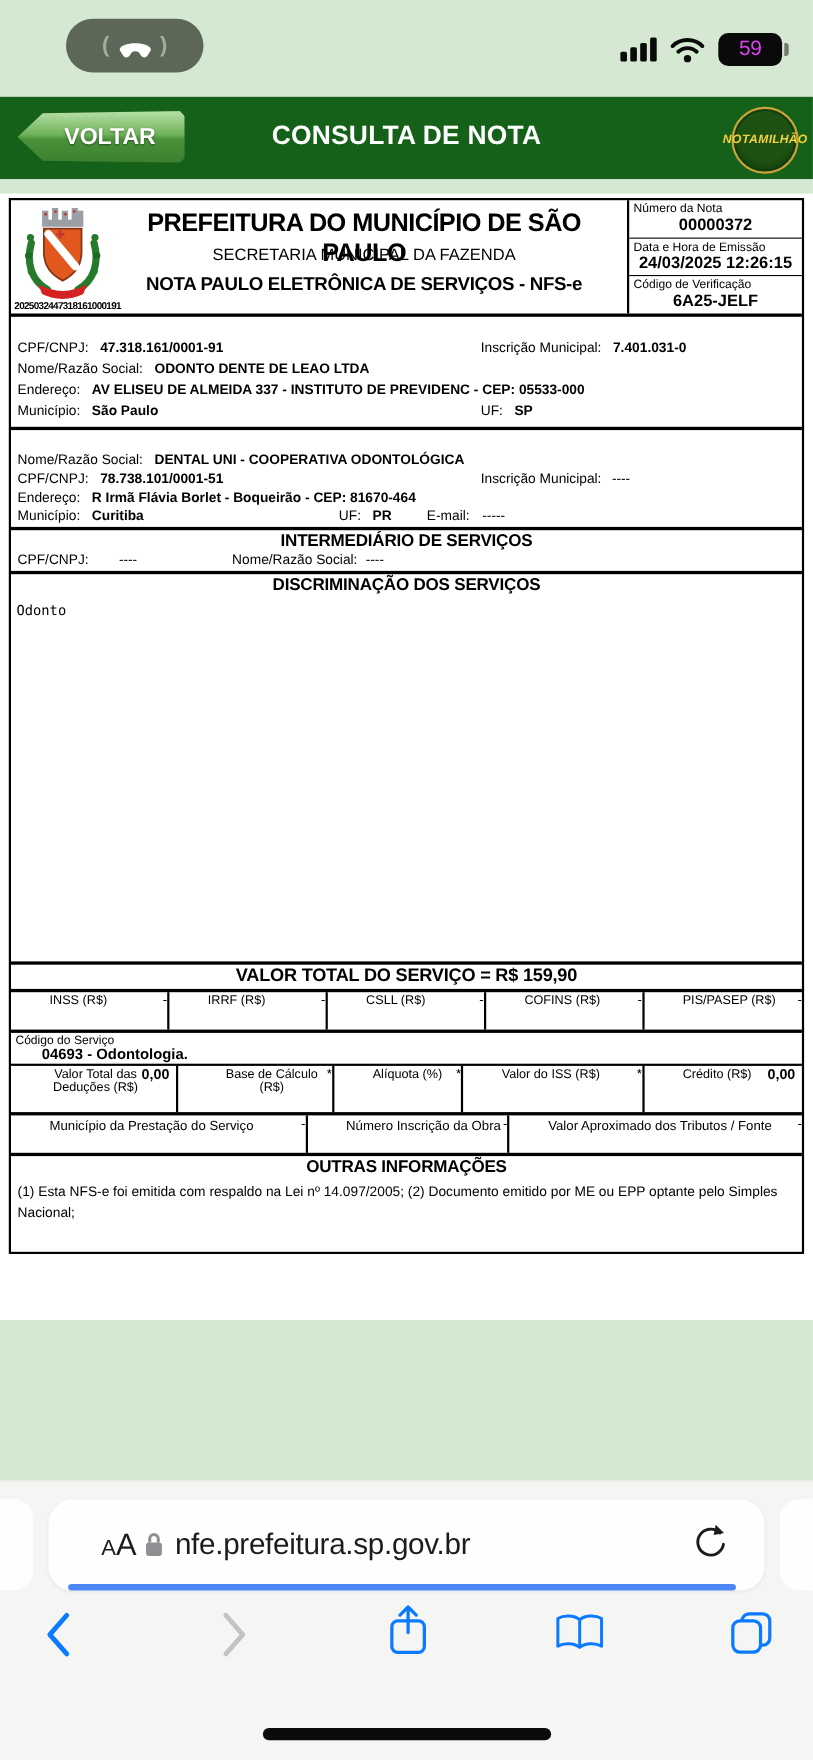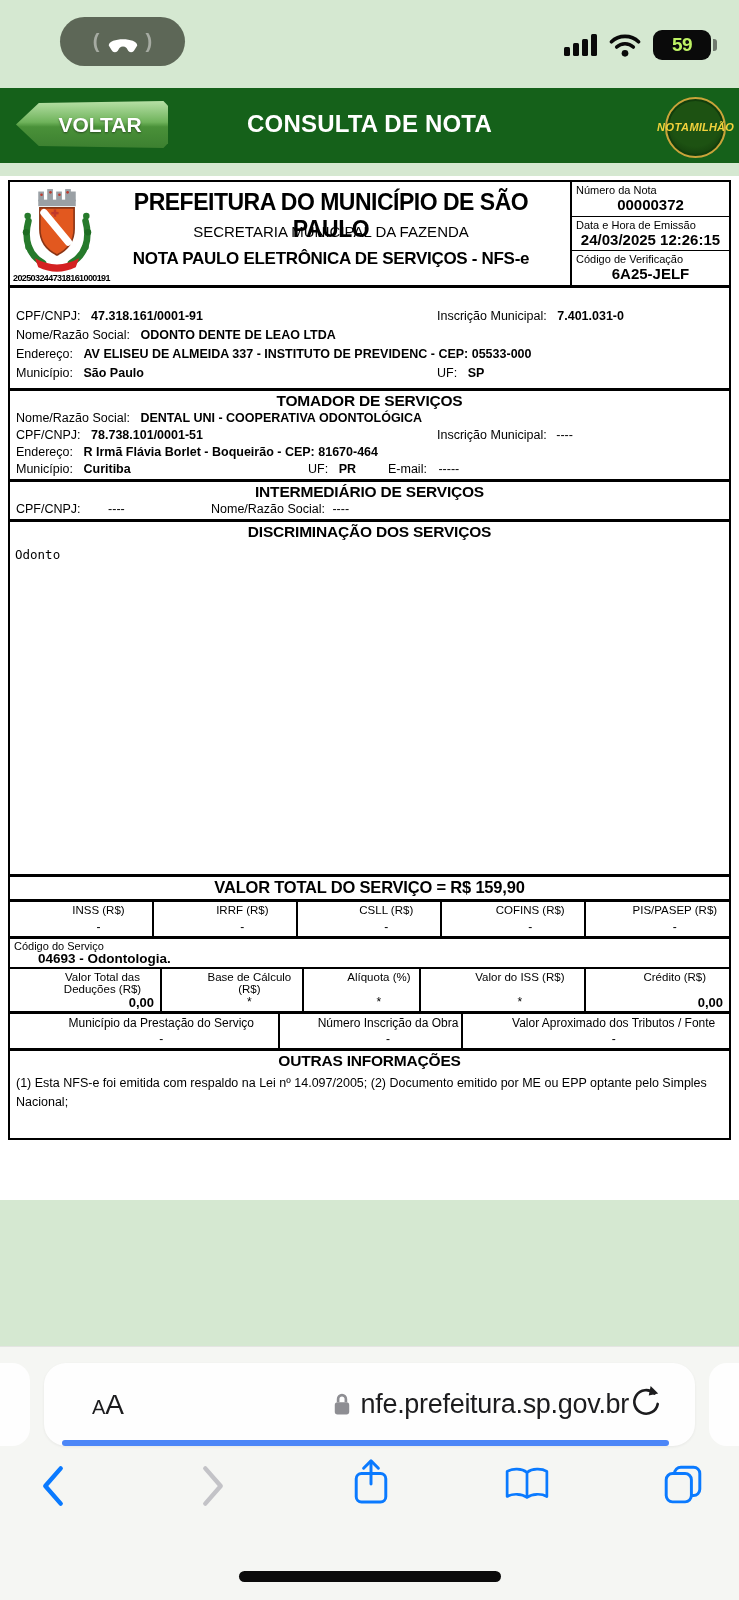--- a/index.html
+++ b/index.html
@@ -9,21 +9,21 @@
   
   #status-bar{position:absolute;left:0;top:0;width:739px;height:88px;background:#d5e8d1;}
   #call-pill{position:absolute;left:60px;top:17px;width:125px;height:49px;border-radius:25px;
              background:#5d6757;display:flex;align-items:center;justify-content:center;gap:4px;}
   #call-pill .paren{color:rgba(255,255,255,.45);font-size:20px;font-weight:700;}
   #status-right{position:absolute;right:28px;top:30px;display:flex;align-items:center;gap:12px;}
   .sigbars{display:flex;align-items:flex-end;gap:3px;height:22px;}
   .sigbars i{display:block;width:6px;background:#0a0a0a;border-radius:1.5px;}
   .battery{position:relative;width:58px;height:30px;background:#0a0a0a;border-radius:9px;
            display:flex;align-items:center;justify-content:center;}
-  .battery span{color:#bef264;font-size:19px;font-weight:700;letter-spacing:-0.5px;}
+  .battery span{color:#d946ef;font-size:19px;font-weight:400;letter-spacing:-0.5px;}
   .battery .nub{position:absolute;right:-6px;top:9px;width:4px;height:12px;background:#0a0a0a;
                 border-radius:0 3px 3px 0;opacity:.5;}
 
   
   #app-header{position:absolute;left:0;top:88px;width:739px;height:75px;background:#15611a;}
   #strip{position:absolute;left:0;top:163px;width:739px;height:13px;background:#d5e8d1;}
   #voltar-btn{position:absolute;left:16px;top:13px;width:152px;height:47px;border:0;cursor:pointer;
     clip-path:polygon(0 50%,15% 4%,97% 0,100% 10%,100% 90%,97% 100%,15% 96%);
     background:linear-gradient(180deg,#b7e0a6 0%,#6fb35b 45%,#4a9139 55%,#3c8030 100%);
     color:#fff;font-weight:700;font-size:21px;font-family:inherit;
@@ -71,21 +71,21 @@
   #sec-prestador{height:100px;border-bottom:3px solid #000;}
   #sec-tomador{height:88px;border-bottom:3px solid #000;}
   #sec-intermediario{height:37px;border-bottom:3px solid #000;}
   #sec-discriminacao{height:352px;border-bottom:3px solid #000;}
   #disc-text{position:absolute;left:5px;top:25px;
              font-family:"DejaVu Sans Mono","Liberation Mono",monospace;font-size:12.5px;}
   #sec-valor{height:22px;border-bottom:3px solid #000;text-align:center;
              font-size:16.5px;font-weight:700;line-height:21px;letter-spacing:-.2px;}
 
   .tbl{display:flex;}
-  .tbl .col{display:flex;flex-direction:column;justify-content:space-between;
+  .tbl .col{display:flex;flex-direction:row;justify-content:space-between;
             border-right:2px solid #000;box-sizing:border-box;margin-left:35px;}
   .tbl .col:last-child{border-right:none;}
   .th{font-size:11.5px;text-align:center;padding-top:2px;}
   .td{font-size:12px;text-align:center;padding-bottom:2px;}
   #sec-tax{height:34px;border-bottom:3px solid #000;}
   #sec-tax .col{width:20%;}
   #sec-codigo{height:28px;border-bottom:2px solid #000;}
   #cod-lbl{position:absolute;left:4px;top:1px;font-size:11px;}
   #cod-val{position:absolute;left:4px;top:12px;font-size:13.5px;font-weight:700;margin-left:24px;}
   #sec-deducoes{height:42px;border-bottom:3px solid #000;}
@@ -100,21 +100,21 @@
               border-top:1px solid #e4e5e2;}
   .stub{position:absolute;top:16px;width:48px;height:83px;background:#fefefe;border-radius:18px;}
   #stub-left{left:-18px;}
   #stub-right{left:709px;}
   #url-pill{position:absolute;left:44px;top:16px;width:651px;height:83px;background:#fefefe;
             border-radius:22px;display:flex;align-items:center;box-shadow:0 1px 3px rgba(0,0,0,.06);}
   #reader-btn{margin-left:42px;border:0;background:none;cursor:pointer;color:#1c1c1e;
               font-family:inherit;display:flex;align-items:baseline;}
   #reader-btn .sm{font-size:20px;}
   #reader-btn .lg{font-size:28px;}
-  #url-center{flex:1;display:flex;align-items:center;justify-content:flex-end;gap:9px;}
+  #url-center{flex:1;display:flex;align-items:center;justify-content:flex-start;gap:9px;}
   #url-text{font-size:27px;color:#1c1c1e;letter-spacing:-.3px;}
   #refresh-btn{margin-right:34px;border:0;background:none;cursor:pointer;padding:0;}
   #progress{position:absolute;left:18px;right:26px;bottom:0px;height:6px;border-radius:3px;
             background:#4c86f7;}
   .navbtn{position:absolute;border:0;background:none;cursor:pointer;padding:0;}
   #home-indicator{position:absolute;left:239px;top:1571px;width:262px;height:11px;border-radius:6px;
                   background:#0b0b0b;}
 </style>
 </head>
 <body>
@@ -229,21 +229,20 @@
         <span class="lbl">Município:</span>
         <span class="val">São Paulo</span>
         <span class="pair-abs" style="left:421px">
           <span class="lbl">UF:</span>
           <span class="val">SP</span>
         </span>
       </div>
     </div>
 
     <div class="sec" id="sec-tomador">
-      <div class="sec-title">TOMADOR DE SERVIÇOS</div>
       <div class="frow" style="top:20px">
         <span class="lbl">Nome/Razão Social:</span>
         <span class="val">DENTAL UNI - COOPERATIVA ODONTOLÓGICA</span>
       </div>
       <div class="frow" style="top:37px">
         <span class="lbl">CPF/CNPJ:</span>
         <span class="val">78.738.101/0001-51</span>
         <span class="pair-abs" style="left:421px">
           <span class="lbl">Inscrição Municipal:</span>
           <span class="lbl" style="margin-left:6px">----</span>

